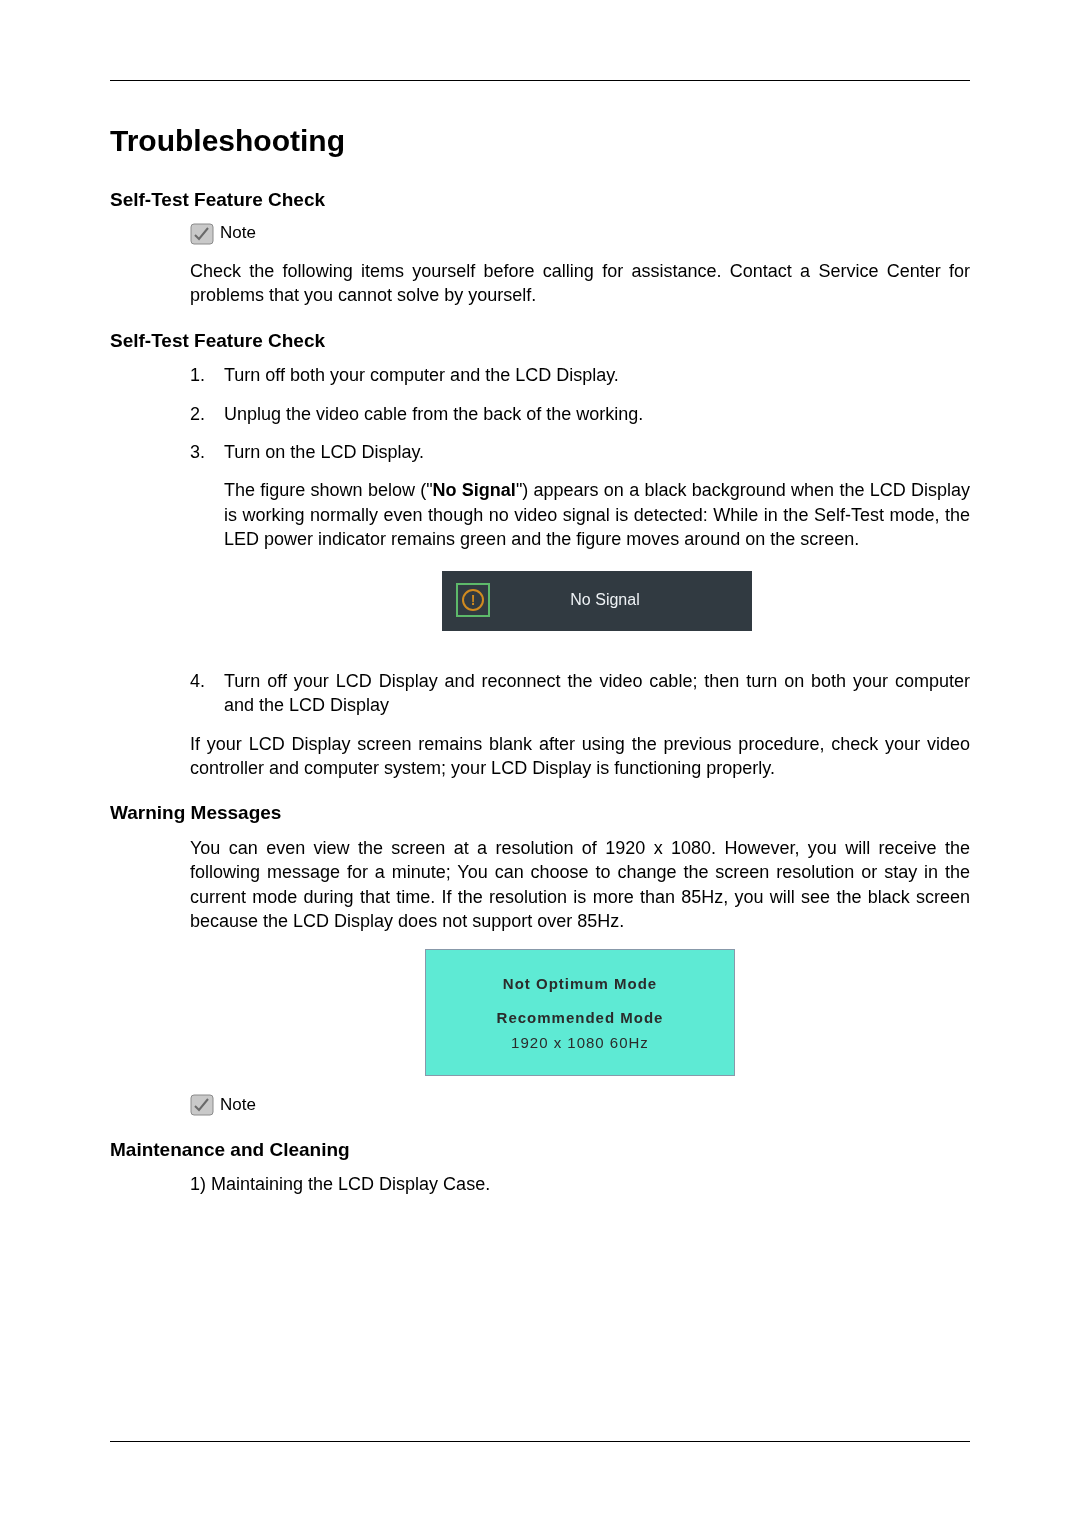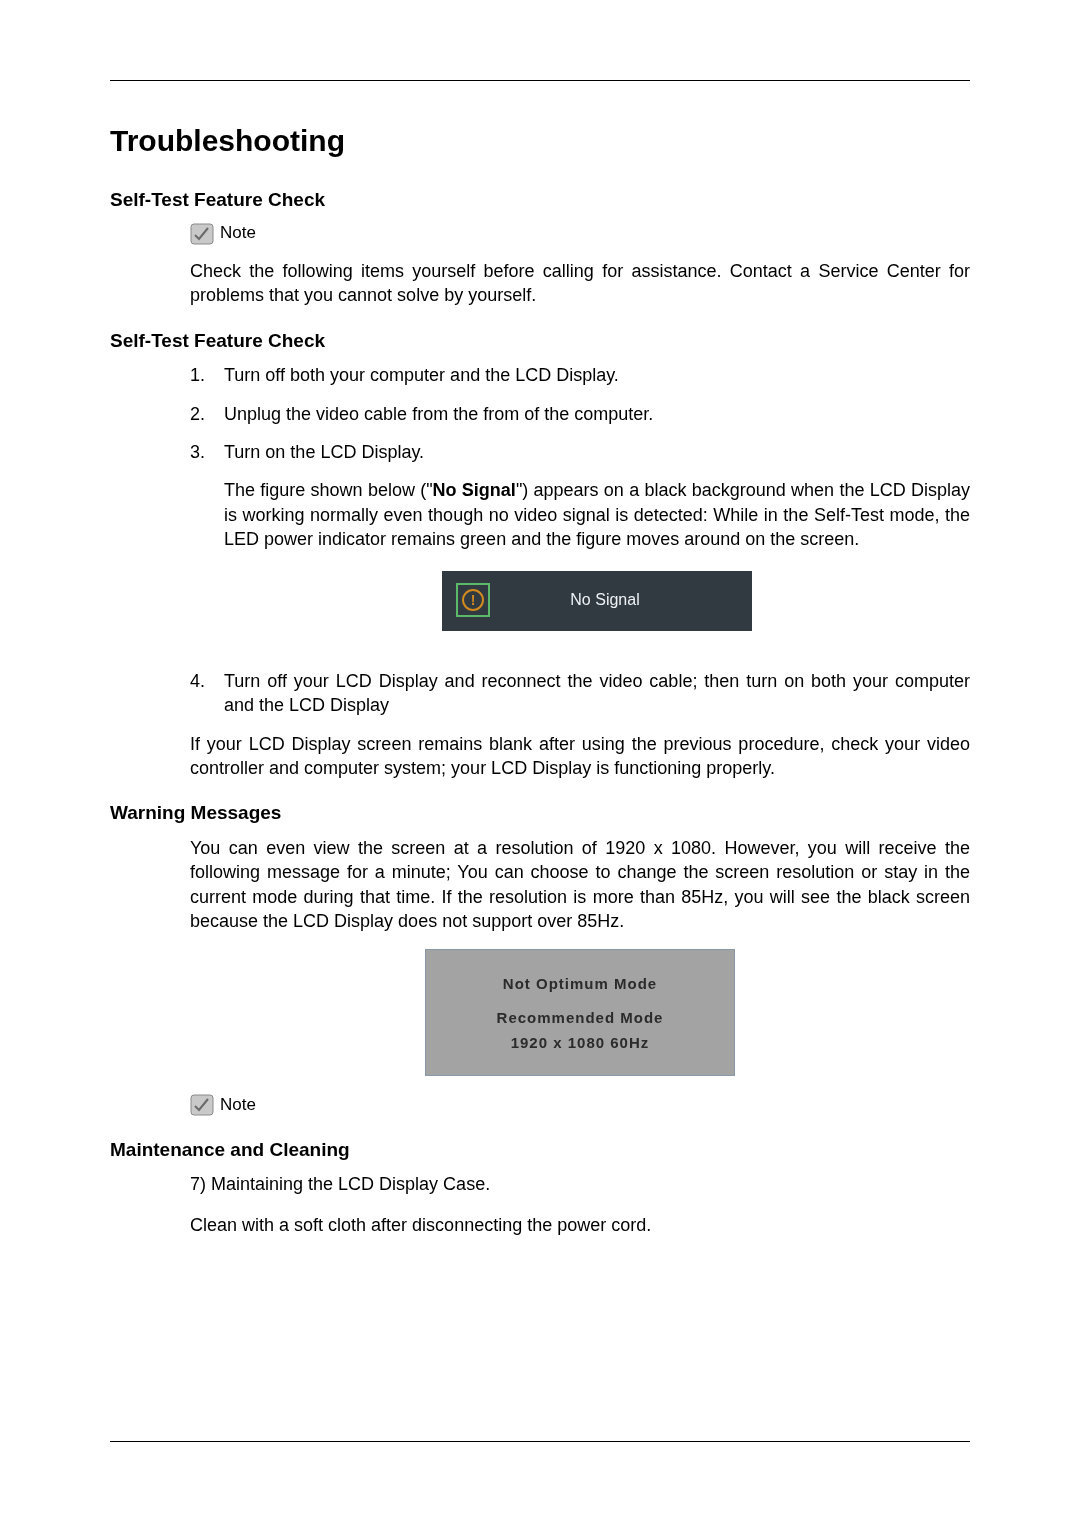--- a/index.html
+++ b/index.html
@@ -121,31 +121,31 @@
     text-align: center;
     font-size: 16px;
     padding-right: 30px;
   }
 
   
   .optimum-box {
     margin: 10px auto 18px auto;
     width: 300px;
     border: 1px solid #8899aa;
-    background: #a3a3a3;
+    background: #5eead4;
     text-align: center;
     padding: 24px 4px 22px 4px;
     font-family: Arial, sans-serif;
     color: #2b2b2b;
     font-size: 15px;
     letter-spacing: 1px;
   }
   .optimum-box .line1 { font-weight: bold; margin-bottom: 14px; }
   .optimum-box .line2 { font-weight: bold; margin-bottom: 4px; }
-  .optimum-box .line3 { font-weight: bold; }
+  .optimum-box .line3 { font-weight: normal; }
 </style>
 </head>
 <body>
 
 <div class="page">
   <div class="rule"></div>
 
   <h1>Troubleshooting</h1>
 
   <h2>Self-Test Feature Check</h2>
@@ -164,21 +164,21 @@
 
   <h2>Self-Test Feature Check</h2>
   <div class="indent">
     <ol class="steps">
       <li>
         <span class="num">1.</span>
         <span class="body">Turn off both your computer and the LCD Display.</span>
       </li>
       <li>
         <span class="num">2.</span>
-        <span class="body">Unplug the video cable from the from of the computer.</span>
+        <span class="body">Unplug the video cable from the back of the working.</span>
       </li>
       <li>
         <span class="num">3.</span>
         <span class="body">
           <span>Turn on the LCD Display.</span>
           <div class="step-extra">
             <span>The figure shown below ("</span><span class="bold">No Signal</span><span>") appears on a black background when the LCD Display is working normally even though no video signal is detected: While in the Self-Test mode, the LED power indicator remains green and the figure moves around on the screen.</span>
           </div>
 
           <div class="no-signal-box">
@@ -213,18 +213,17 @@
           <rect x="1" y="1" width="22" height="20" rx="3" ry="3" fill="#c9c9c9" stroke="#8a8a8a" stroke-width="1"></rect>
           <path d="M5 12 L9 16 L18 5" fill="none" stroke="#6a6a6a" stroke-width="2"></path>
         </svg>
       </span>
       <span class="note-label">Note</span>
     </div>
   </div>
 
   <h2>Maintenance and Cleaning</h2>
   <div class="indent">
-    <p>7) Maintaining the LCD Display Case.</p>
-    <p>Clean with a soft cloth after disconnecting the power cord.</p>
+    <p>1) Maintaining the LCD Display Case.</p>
   </div>
 
   <div class="rule-bottom"></div>
 </div>
 
 </body></html>

